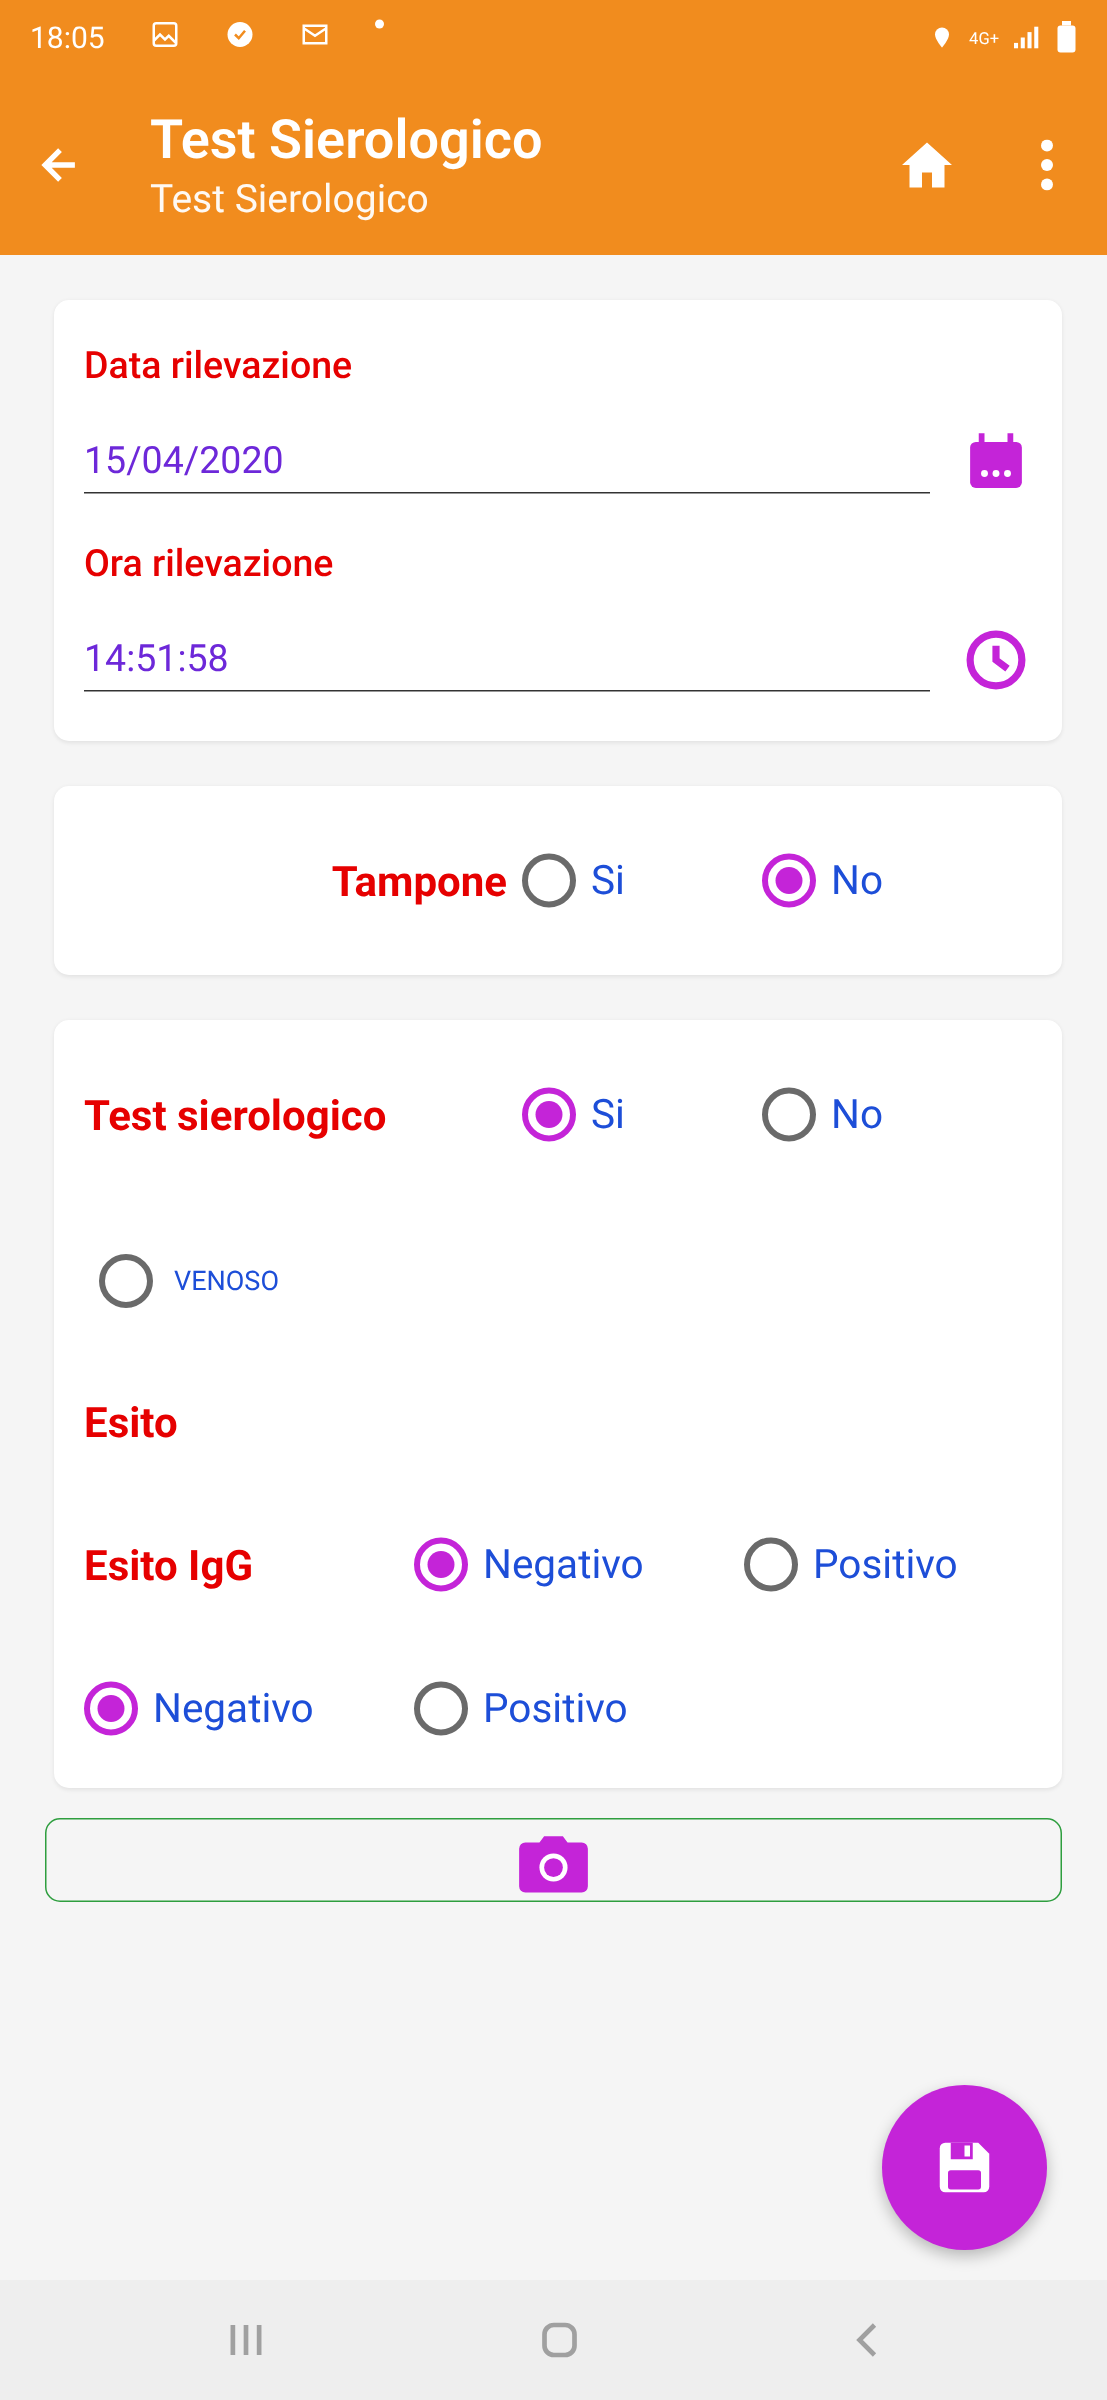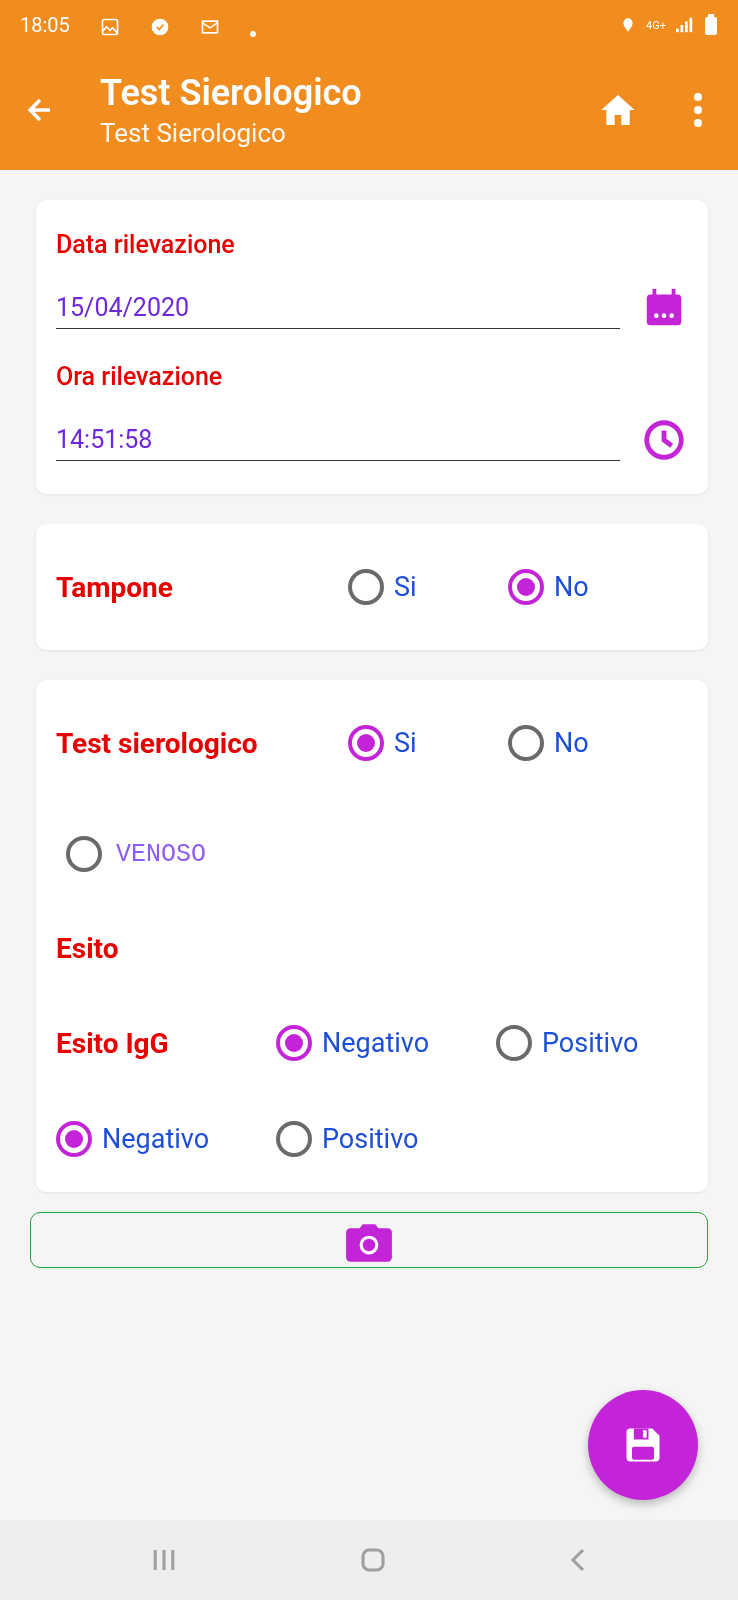--- a/index.html
+++ b/index.html
@@ -14,21 +14,21 @@
 .status-bar {
   background: #f18c1e;
   height: 50px;
   display: flex;
   align-items: center;
   justify-content: space-between;
   padding: 0 20px;
   color: white;
   font-size: 20px;
 }
-.status-left { display: flex; align-items: flex-end; gap: 30px; }
+.status-left { display: flex; align-items: flex-start; gap: 30px; }
 .status-right { display: flex; align-items: center; gap: 10px; }
 .header {
   background: #f18c1e;
   height: 120px;
   display: flex;
   align-items: center;
   padding: 0 20px;
   color: white;
 }
 .back-icon { width: 40px; height: 40px; display: flex; align-items: center; justify-content: center; margin-right: 40px; }
@@ -110,21 +110,21 @@
 }
 .radio-label { font-size: 27px; color: #1d4ed8; }
 
 .tipo-options {
   display: flex;
   gap: 80px;
   margin-top: 40px;
   padding-left: 10px;
 }
 .tipo-item { display: flex; align-items: center; gap: 14px; }
-.tipo-label { font-size: 25px; color: #8b5cf6; font-family: Liberation Mono, monospace; }
+.tipo-label { font-size: 18px; color: #1d4ed8; }
 
 .help-circle {
   width: 48px; height: 48px;
   border-radius: 50%;
   background: #c424d8;
   color: white;
   display: flex;
   align-items: center;
   justify-content: center;
   font-size: 32px;
@@ -260,21 +260,21 @@
         <svg width="46" height="46" viewBox="0 0 24 24" fill="none" stroke="#c424d8" stroke-width="2.5">
             <circle cx="12" cy="12" r="9"></circle>
             <path d="M12 7v5l4 3"></path>
           </svg>
       </div>
     </div>
   </div>
 
   <div class="card" style="padding:45px 20px;">
     <div class="question-row">
-      <div class="question-label" style="width:320px;">Tampone</div>
+      <div class="question-label" style="width:320px;text-align:right;">Tampone</div>
       <div class="radio-group">
         <div class="radio-item" style="width:150px;">
           <div class="radio-circle"></div>
           <span class="radio-label">Si</span>
         </div>
         <div class="radio-item">
           <div class="radio-circle checked"></div>
           <span class="radio-label">No</span>
         </div>
       </div>

